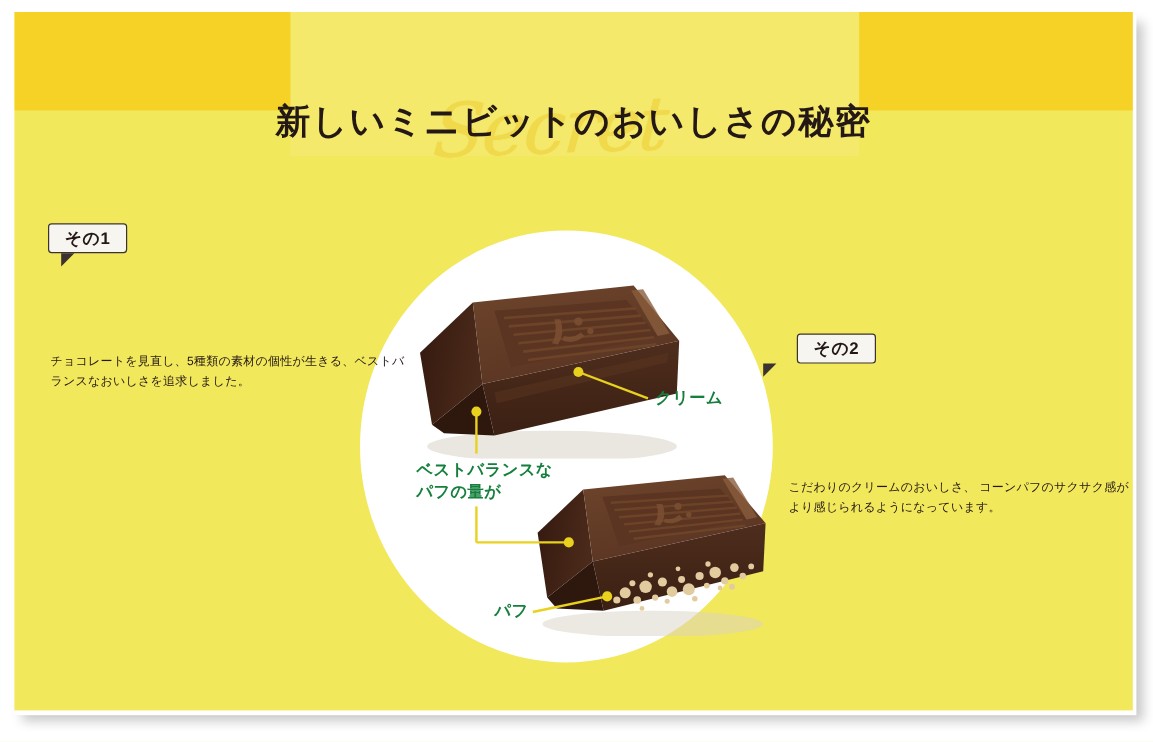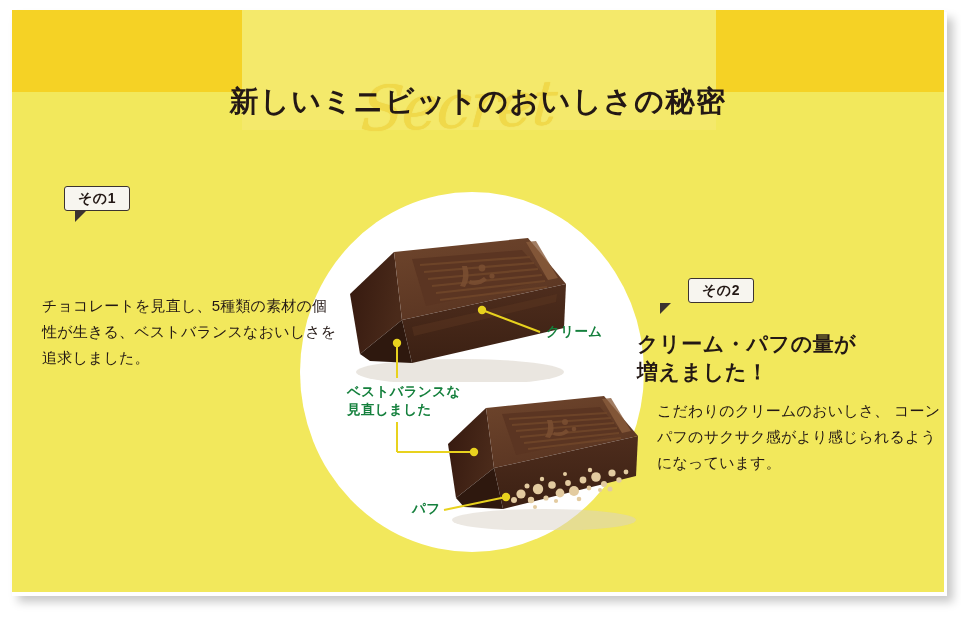--- a/index.html
+++ b/index.html
@@ -93,21 +93,20 @@
     left: 288px; top: 182px;
     width: 344px; height: 360px;
     border-radius: 50% / 50%;
     background: #ffffff;
     filter: blur(0.4px);
   }
 
   
   .badge-wrap {
     position: absolute;
-    margin-left: 24px;
   }
   .badge {
     display: inline-block;
     background: #f7f5ef;
     border: 1.6px solid #3c3330;
     border-radius: 3px;
     padding: 3px 13px 4px 13px;
     font-size: 14px;
     font-weight: 600;
     color: #231815;
@@ -127,21 +126,21 @@
   .block-heading {
     position: absolute;
     font-size: 21px;
     font-weight: 700;
     color: #231815;
     line-height: 1.32;
     letter-spacing: 0.6px;
   }
   .block-body {
     position: absolute;
-    font-size: 15px;
+    font-size: 10px;
     font-weight: 400;
     color: #231815;
     line-height: 1.72;
     letter-spacing: 0.2px;
   }
 
   #block1-heading { left: 30px; top: 212px; width: 300px; }
   #block1-body    { left: 30px; top: 283px; width: 296px; }
 
   #block2-heading { left: 625px; top: 320px; width: 300px; }
@@ -318,35 +317,33 @@
       <line x1="385" y1="412" x2="385" y2="442" stroke="#e8d21e" stroke-width="2"></line>
       <line x1="385" y1="442" x2="458" y2="442" stroke="#e8d21e" stroke-width="2"></line>
       <circle cx="462" cy="442" r="4.2" fill="#e8d21e"></circle>
 
       <circle cx="494" cy="487" r="4.2" fill="#e8d21e"></circle>
       <line x1="494" y1="487" x2="432" y2="500" stroke="#e8d21e" stroke-width="2"></line>
     </svg>
 
     <div class="callout-label" id="label-cream">クリーム</div>
     <div class="callout-label" id="label-choco">ベストバランスな
-見直しました</div>
+パフの量が</div>
     <div class="callout-label" id="label-puff">パフ</div>
 
     <div class="badge-wrap" style="left:28px; top:176px;">
       <span class="badge">その1</span>
       <span class="badge-tail"></span>
     </div>
 
 
     <div class="block-body" id="block1-body">チョコレートを見直し、5種類の素材の個性が生きる、ベストバランスなおいしさを追求しました。</div>
 
     <div class="badge-wrap" style="left:613px; top:268px;padding-left:39px;">
       <span class="badge">その2</span>
       <span class="badge-tail"></span>
     </div>
 
-    <div class="block-heading" id="block2-heading" style="white-space: pre-line;">クリーム・パフの量が
-増えました！</div>
 
     <div class="block-body" id="block2-body">こだわりのクリームのおいしさ、 コーンパフのサクサク感がより感じられるようになっています。</div>
 
   </div>
 </div>
 
 </body></html>

